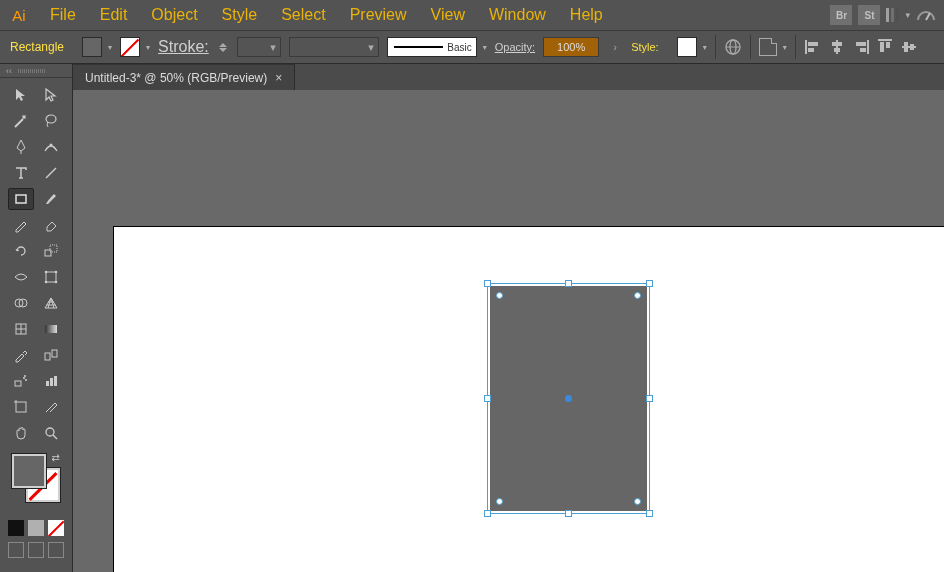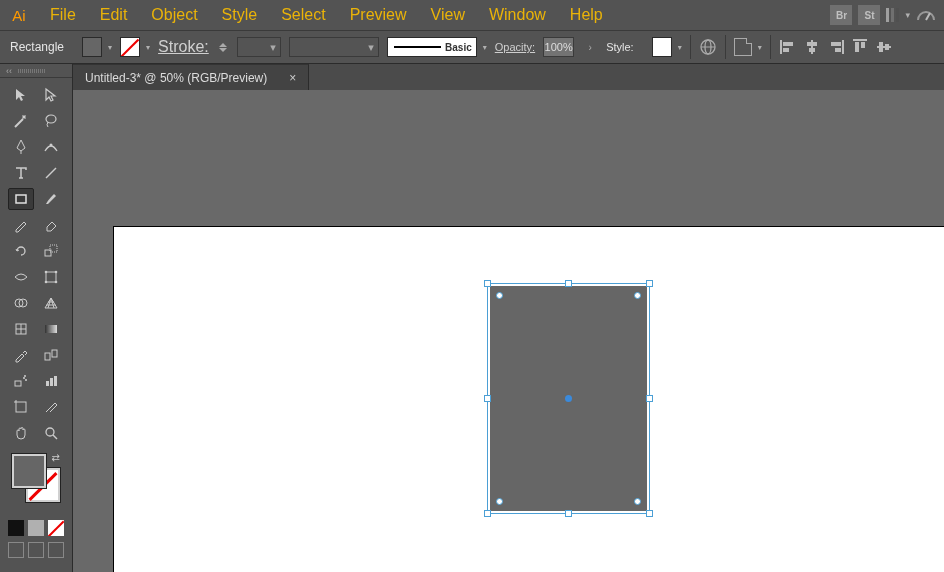--- a/index.html
+++ b/index.html
@@ -14,39 +14,39 @@
     .menu-bars { display: flex; gap: 2px; }
     .menu-bars span { width: 3px; height: 14px; background: #a0a0a0; }
     .menu-bars span:nth-child(2) { background: #707070; }
     .menu-bars span:nth-child(3) { background: #505050; }
     .menu-chev { color: #b0b0b0; font-size: 9px; }
     .menu-gauge { width: 20px; height: 18px; position: relative; }
     .menu-gauge svg { width: 100%; height: 100%; }
 
     
     .controlbar { height: 34px; background: #535353; border-top: 1px solid #3a3a3a; border-bottom: 1px solid #2b2b2b; display: flex; align-items: center; padding: 0 10px; gap: 8px; }
-    .ctrl-label { font-size: 12px; color: #e5e5e5; margin-right: 10px; }
+    .ctrl-label { font-size: 12px; color: #fde047; margin-right: 10px; }
     .swatch { width: 20px; height: 20px; border: 1px solid #2a2a2a; }
     .swatch-fill { background: #666666; }
     .swatch-none { background: #fff; position: relative; overflow: hidden; }
     .swatch-none::after { content: ""; position: absolute; left: -3px; right: -3px; top: 50%; border-top: 2px solid #e00; transform: rotate(-45deg); }
     .tiny-chev { color: #b0b0b0; font-size: 8px; margin-left: -2px; }
     .stroke-label { font-size: 16px; text-decoration: underline; color: #cfcfcf; }
     .stepper { width: 12px; display: flex; flex-direction: column; align-items: center; gap: 1px; }
     .stepper span { width: 0; height: 0; border-left: 4px solid transparent; border-right: 4px solid transparent; }
     .stepper .up { border-bottom: 4px solid #aaa; }
     .stepper .dn { border-top: 4px solid #aaa; }
     .dropdown { height: 20px; border: 1px solid #3a3a3a; background: #545454; display: flex; align-items: center; justify-content: flex-end; padding-right: 4px; color: #aaa; }
     .dd-s { width: 44px; }
     .dd-m { width: 90px; }
-    .brush-def { width: 90px; height: 20px; background: #fff; display: flex; align-items: center; justify-content: center; gap: 4px; border: 1px solid #2a2a2a; position: relative; font-weight: bold; }
+    .brush-def { width: 90px; height: 20px; background: #fff; display: flex; align-items: center; justify-content: center; gap: 4px; border: 1px solid #2a2a2a; position: relative; }
     .brush-line { flex: 1; height: 2px; background: #000; margin-left: 6px; }
     .brush-text { font-size: 10px; color: #333; margin-right: 4px; }
     .opacity-label { color: #cfcfcf; font-size: 11px; text-decoration: underline; }
-    .opacity-box { width: 31px; height: 20px; border: 1px solid #3a3a3a; background: #737373; display: flex; align-items: center; justify-content: center; color: #ddd; }
+    .opacity-box { width: 56px; height: 20px; border: 1px solid #3a3a3a; background: #a16207; display: flex; align-items: center; justify-content: center; color: #ddd; }
     .arrow-btn { width: 16px; height: 20px; display: flex; align-items: center; justify-content: center; color: #aaa; font-size: 10px; }
     .style-swatch { width: 20px; height: 20px; background: #fff; border: 1px solid #2a2a2a; }
     .icon-globe { width: 18px; height: 18px; }
     .icon-doc { width: 18px; height: 18px; border: 1px solid #aaa; position: relative; }
     .icon-doc::after { content:""; position:absolute; right:-1px; top:-1px; width:5px; height:5px; border-left:1px solid #aaa; border-bottom:1px solid #aaa; background:#535353; }
     .sep { width: 1px; height: 24px; background: #3a3a3a; }
     .align-icons { display: flex; gap: 6px; }
     .align-icon { width: 18px; height: 18px; position: relative; }
     .align-icon svg { width: 100%; height: 100%; }
 
@@ -72,21 +72,21 @@
     .row3 .r1 { background: #111; }
     .row3 .r2 { background: #b0b0b0; }
     .row3 .r3 { background: #fff; position: relative; overflow: hidden; }
     .row3 .r3::after { content:""; position:absolute; left:-3px; right:-3px; top:50%; border-top:2px solid #e00; transform: rotate(-45deg); }
     .mode-btns { display: flex; gap: 4px; margin-top: 6px; }
     .mode-btns span { width: 16px; height: 16px; border:1px solid #888; }
 
     
     .doc-area { flex: 1; background: #4b4b4b; display: flex; flex-direction: column; }
     .tab-strip { height: 26px; display: flex; align-items: flex-end; }
-    .tab { height: 26px; background: #434343; border-top: 1px solid #333; display: flex; align-items: center; padding: 0 12px; gap: 22px; color: #dcdcdc; font-size: 12px; border-right:1px solid #2b2b2b; }
+    .tab { height: 26px; background: #434343; border-top: 1px solid #333; display: flex; align-items: center; padding: 0 12px; gap: 8px; color: #dcdcdc; font-size: 12px; border-right:1px solid #2b2b2b; }
     .tab-close { color: #ccc; font-size: 12px; }
     .canvas-wrap { flex: 1; background: #696969; position: relative; overflow: hidden; }
     .artboard { position: absolute; left: 40px; top: 136px; width: 880px; height: 550px; background: #ffffff; border: 1px solid #000; }
     .shape-rect { position: absolute; background: #666666; }
     .sel-outline { position: absolute; border: 1px solid #4b9fd5; }
     .handle { position: absolute; width: 7px; height: 7px; background: #fff; border: 1px solid #4b9fd5; }
     .anchor { position: absolute; width: 7px; height: 7px; border-radius: 50%; background: #fff; border: 1px solid #4b9fd5; }
     .centerpt { position: absolute; width: 7px; height: 7px; background: #3b8adb; border-radius: 50%; }
   </style>
 </head>

